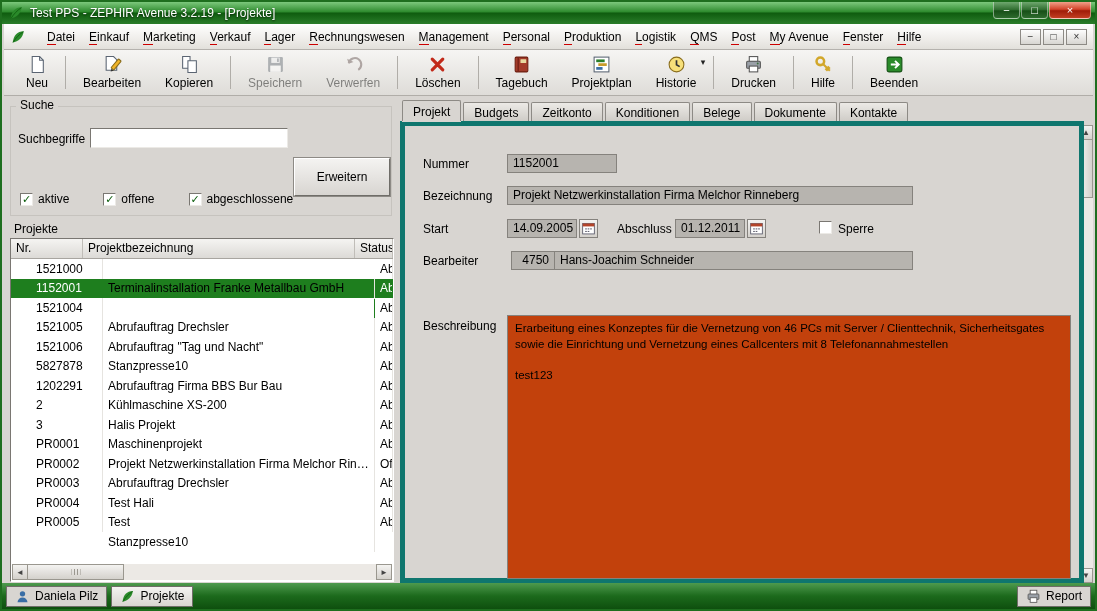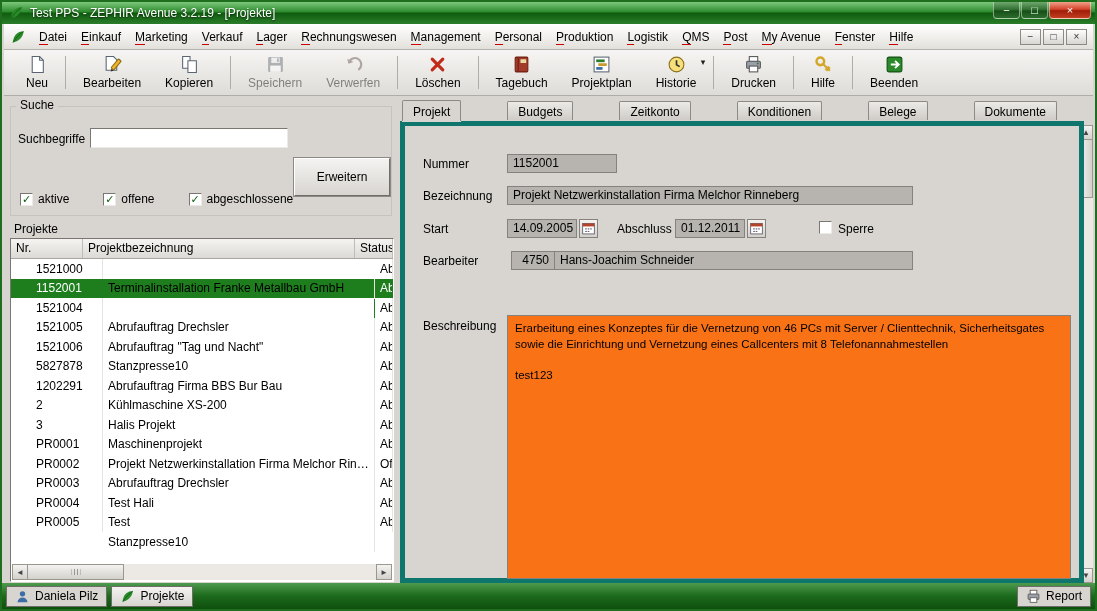--- a/index.html
+++ b/index.html
@@ -21,21 +21,21 @@
   .wbtn { width:27px; height:17px; margin-left:1px; display:flex; align-items:center; justify-content:center;
     color:#fff; font-size:11px; border:1px solid rgba(255,255,255,.45); border-top:none;
     border-radius:0 0 4px 4px;
     background:linear-gradient(to bottom,#6fa86f,#2d6b2d 50%,#174f17 55%,#2d6b2d); }
   .wbtn.close { width:42px; background:linear-gradient(to bottom,#f0a08a,#d4452b 45%,#a01d08 55%,#c23e22); }
 
   
   .menubar { position:absolute; top:22px; left:2px; right:2px; height:26px;
     background:linear-gradient(to bottom,#ffffff,#eceae6 70%,#e2e0db);
     border-bottom:1px solid #b5b2ad; display:flex; align-items:center; padding:0 6px; }
-  .menu-items { display:flex; align-items:center; margin-left:6px; }
+  .menu-items { display:flex; align-items:center; margin-left:14px; }
   .menu-item { padding:3px 7px; font-size:12px; white-space:nowrap; cursor:default; }
   .menu-item .ak { border-bottom:1px solid #cc0000; }
   .mdi-btns { margin-left:auto; display:flex; gap:2px; }
   .mdibtn { width:21px; height:16px; display:flex; align-items:center; justify-content:center;
     font-size:10px; color:#333; border:1px solid #8d8a85;
     background:linear-gradient(to bottom,#fdfdfd,#d8d6d2); }
 
   
   .toolbar { position:absolute; top:48px; left:2px; right:2px; height:46px;
     background:linear-gradient(to bottom,#f6f5f3,#dedcd8);
@@ -95,34 +95,34 @@
     font-size:8px; color:#444; background:linear-gradient(to bottom,#f4f3f1,#d4d1cc);
     border:1px solid #9a978f; }
   .hthumb { position:relative; width:96px; flex:0 0 auto; background:linear-gradient(to bottom,#f4f3f1,#d4d1cc);
     border:1px solid #9a978f; border-left:none; }
   .hthumb::after { content:""; position:absolute; left:50%; top:4px; bottom:4px; width:9px; transform:translateX(-50%);
     background:repeating-linear-gradient(90deg,#9a978f 0 1px,transparent 1px 3px); }
   .htrack { flex:1; }
 
   
   .right-panel { position:absolute; left:396px; top:4px; width:684px; height:483px; }
-  .tabs { display:flex; align-items:center; height:21px; padding-left:2px;gap:44px; }
+  .tabs { display:flex; align-items:flex-end; height:21px; padding-left:2px; }
   .tab { padding:3px 10px 2px; font-size:12px; background:linear-gradient(to bottom,#eceae6,#cfccc7);
     border:1px solid #8d8a85; border-bottom:none; border-radius:2px 2px 0 0; margin-right:2px;
     position:relative; top:0; height:19px; white-space:nowrap; }
   .tab.active { background:#d8d5d1; height:21px; z-index:3; padding-top:4px; box-shadow:0 1px 0 #d8d5d1; }
   .panel-body { position:absolute; left:0; top:21px; right:0; bottom:0; background:#d8d5d1;
     border:5px solid #0f766e; z-index:1; }
   .flabel { position:absolute; left:18px; font-size:12px; white-space:nowrap; }
   .ro-field { position:absolute; height:19px; background:#b7b4af; border:1px solid #85827d;
     font-size:12px; padding:1px 5px; white-space:nowrap; overflow:hidden; line-height:15px; }
   .cal-btn { position:absolute; width:19px; height:19px; background:linear-gradient(to bottom,#f4f3f1,#d4d1cc);
     border:1px solid #85827d; display:flex; align-items:center; justify-content:center; }
   .cal-btn svg { width:13px; height:13px; }
-  .desc-area { position:absolute; left:102px; top:189px; width:564px; height:264px; background:#f97316;
+  .desc-area { position:absolute; left:102px; top:189px; width:564px; height:264px; background:#c2410c;
     border:1px solid #85827d; padding:5px 7px; font-size:11.5px; line-height:1.35; white-space:pre-wrap; overflow:hidden; }
 
   
   .vscroll { position:absolute; right:0; top:29px; width:14px; height:458px; background:#ece9e5;
     display:flex; flex-direction:column; }
   .vscroll .sbtn { width:auto; height:15px; }
   .vthumb { height:58px; background:linear-gradient(to right,#f4f3f1,#d4d1cc); border:1px solid #9a978f; border-top:none; }
   .vtrack { flex:1; }
 
   .splitter { position:absolute; left:392px; top:0; width:4px; height:100%; }

